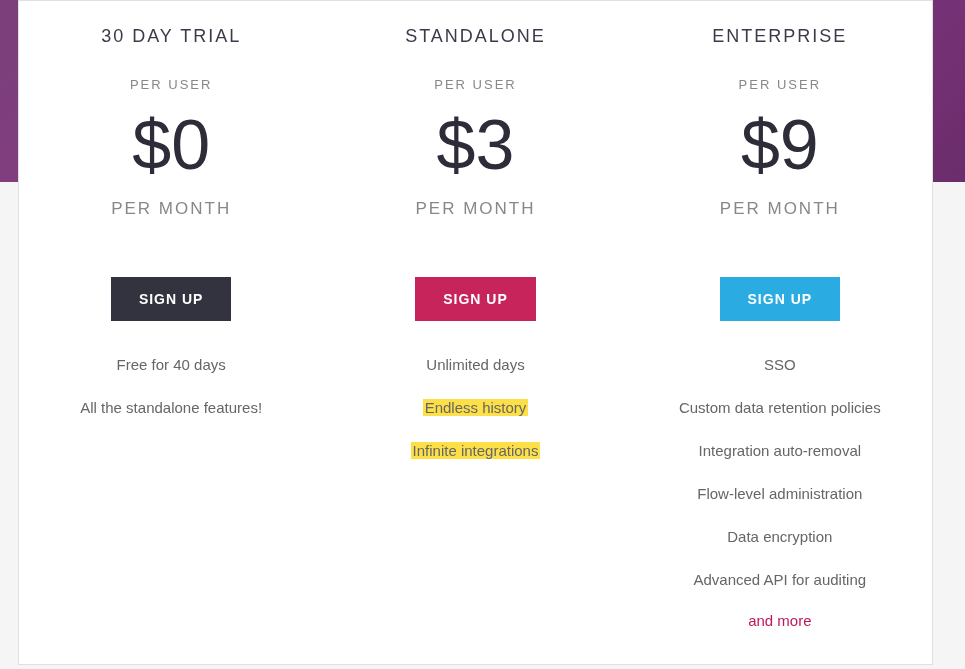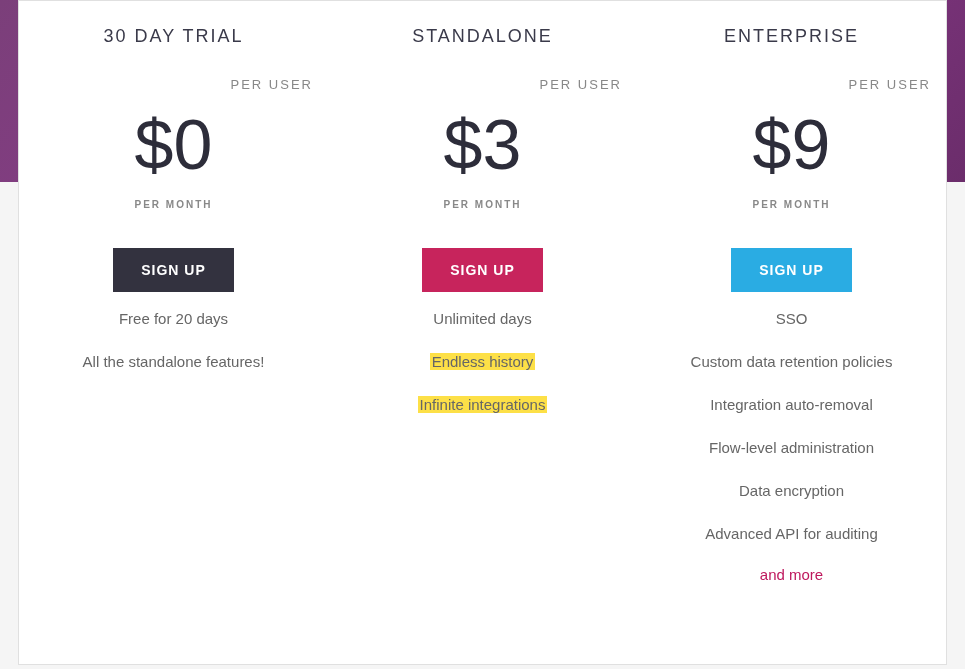--- a/index.html
+++ b/index.html
@@ -17,21 +17,21 @@
       left: 0;
       right: 0;
       height: 182px;
       background: linear-gradient(135deg, #7b3f7a 0%, #8a3a8a 50%, #6b2d6b 100%);
       z-index: 0;
     }
     .card-container {
       position: absolute;
       top: 0;
       left: 18px;
-      right: 18px;
+      right: 32px;
       height: 665px;
       background: #fff;
       border: 1px solid #e0e0e0;
       z-index: 1;
       display: flex;
     }
     .plan-column {
       flex: 1;
       text-align: center;
       padding: 25px 15px 15px;
@@ -41,46 +41,45 @@
       letter-spacing: 2px;
       color: #3a3a4a;
       font-weight: 500;
       margin-bottom: 30px;
     }
     .per-label {
       font-size: 13px;
       letter-spacing: 2px;
       color: #888;
       font-weight: 400;
-      text-align: right;
     }
     .price {
       font-size: 70px;
       color: #2d2d3a;
       font-weight: 400;
       line-height: 1.3;
       margin: 8px 0;
     }
     .per-month {
-      font-size: 10px;
+      font-size: 17px;
       letter-spacing: 2px;
       color: #888;
-      font-weight: 700;
-      margin-bottom: 38px;
+      font-weight: 400;
+      margin-bottom: 58px;
     }
     .signup-btn {
       display: inline-block;
       padding: 14px 28px;
       font-size: 14px;
       font-weight: 700;
       letter-spacing: 1px;
       color: #fff;
       border: none;
       cursor: pointer;
-      margin-bottom: 16px;
+      margin-bottom: 33px;
       font-family: inherit;
     }
     .btn-trial { background: #33323f; }
     .btn-standalone { background: #c7245c; }
     .btn-enterprise { background: #2aace3; }
     .features { list-style: none; }
     .features li {
       color: #666;
       font-size: 15px;
       line-height: 1.4;
@@ -100,21 +99,21 @@
 
 <div class="card-container">
 
   <div class="plan-column">
     <div class="plan-title">30 DAY TRIAL</div>
     <div class="per-label">PER USER</div>
     <div class="price">$0</div>
     <div class="per-month">PER MONTH</div>
     <button class="signup-btn btn-trial">SIGN UP</button>
     <ul class="features">
-      <li>Free for 20 days</li>
+      <li>Free for 40 days</li>
       <li>All the standalone features!</li>
     </ul>
   </div>
 
   <div class="plan-column">
     <div class="plan-title">STANDALONE</div>
     <div class="per-label">PER USER</div>
     <div class="price">$3</div>
     <div class="per-month">PER MONTH</div>
     <button class="signup-btn btn-standalone">SIGN UP</button>

